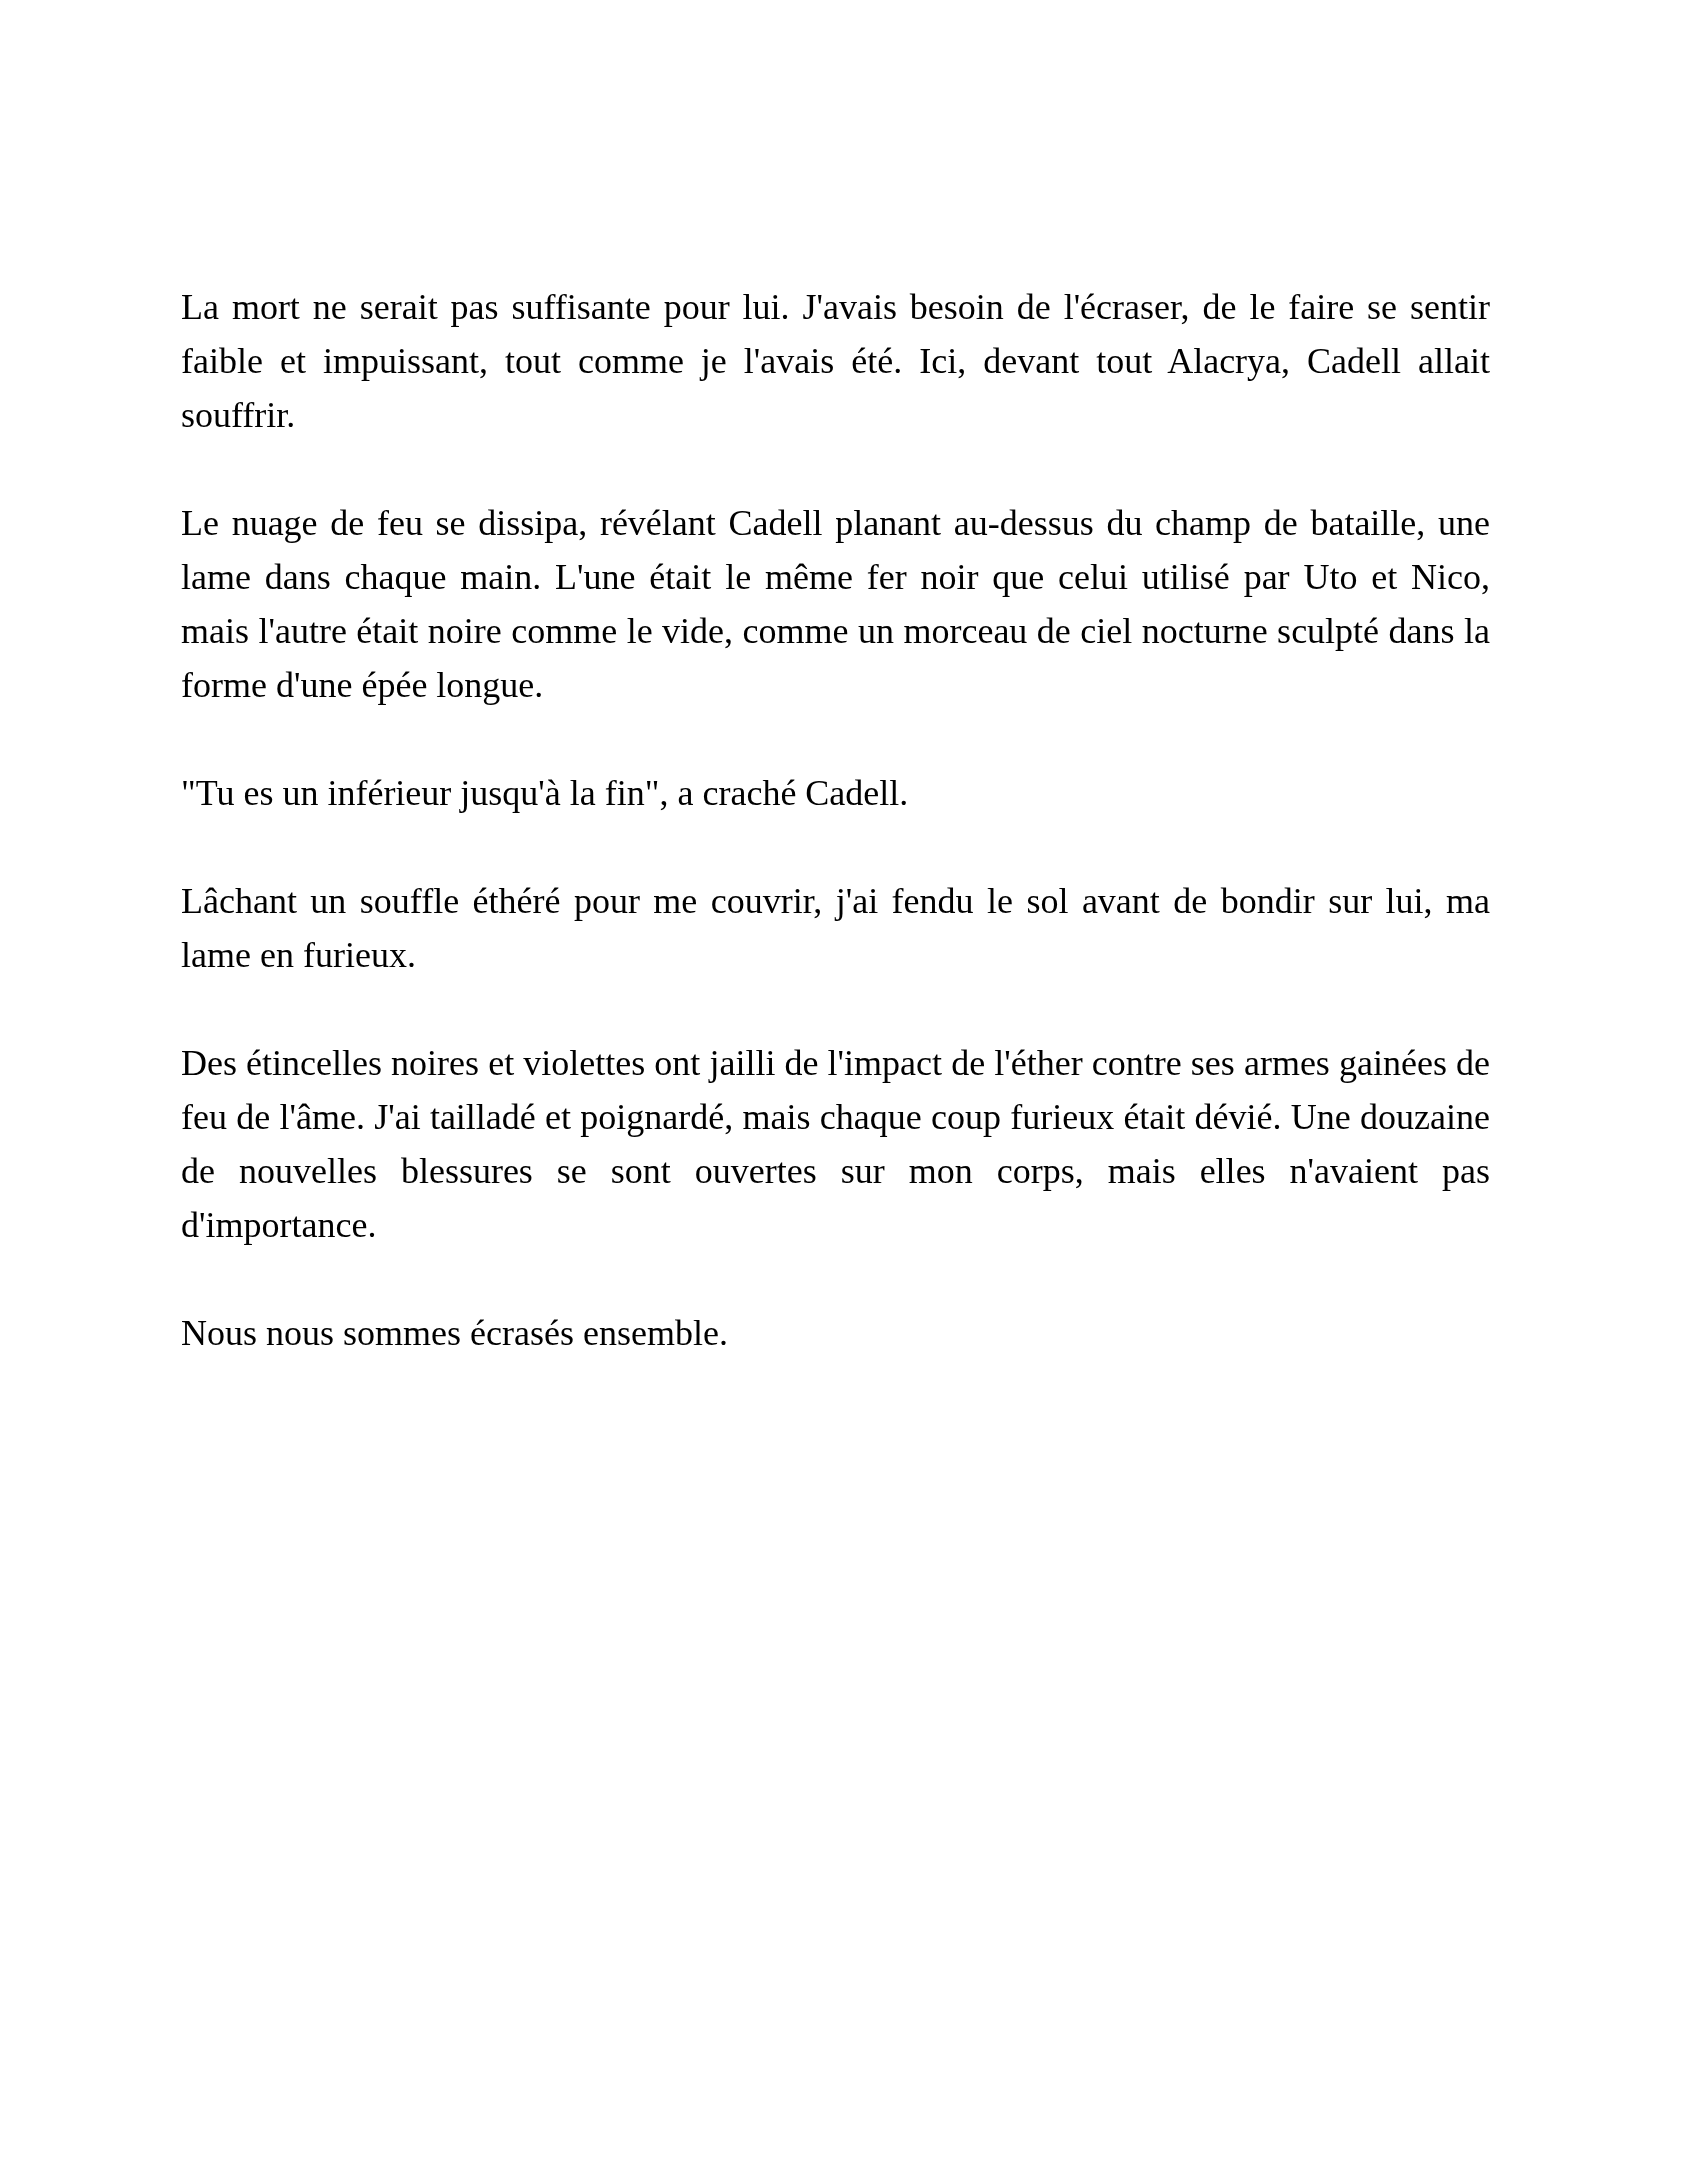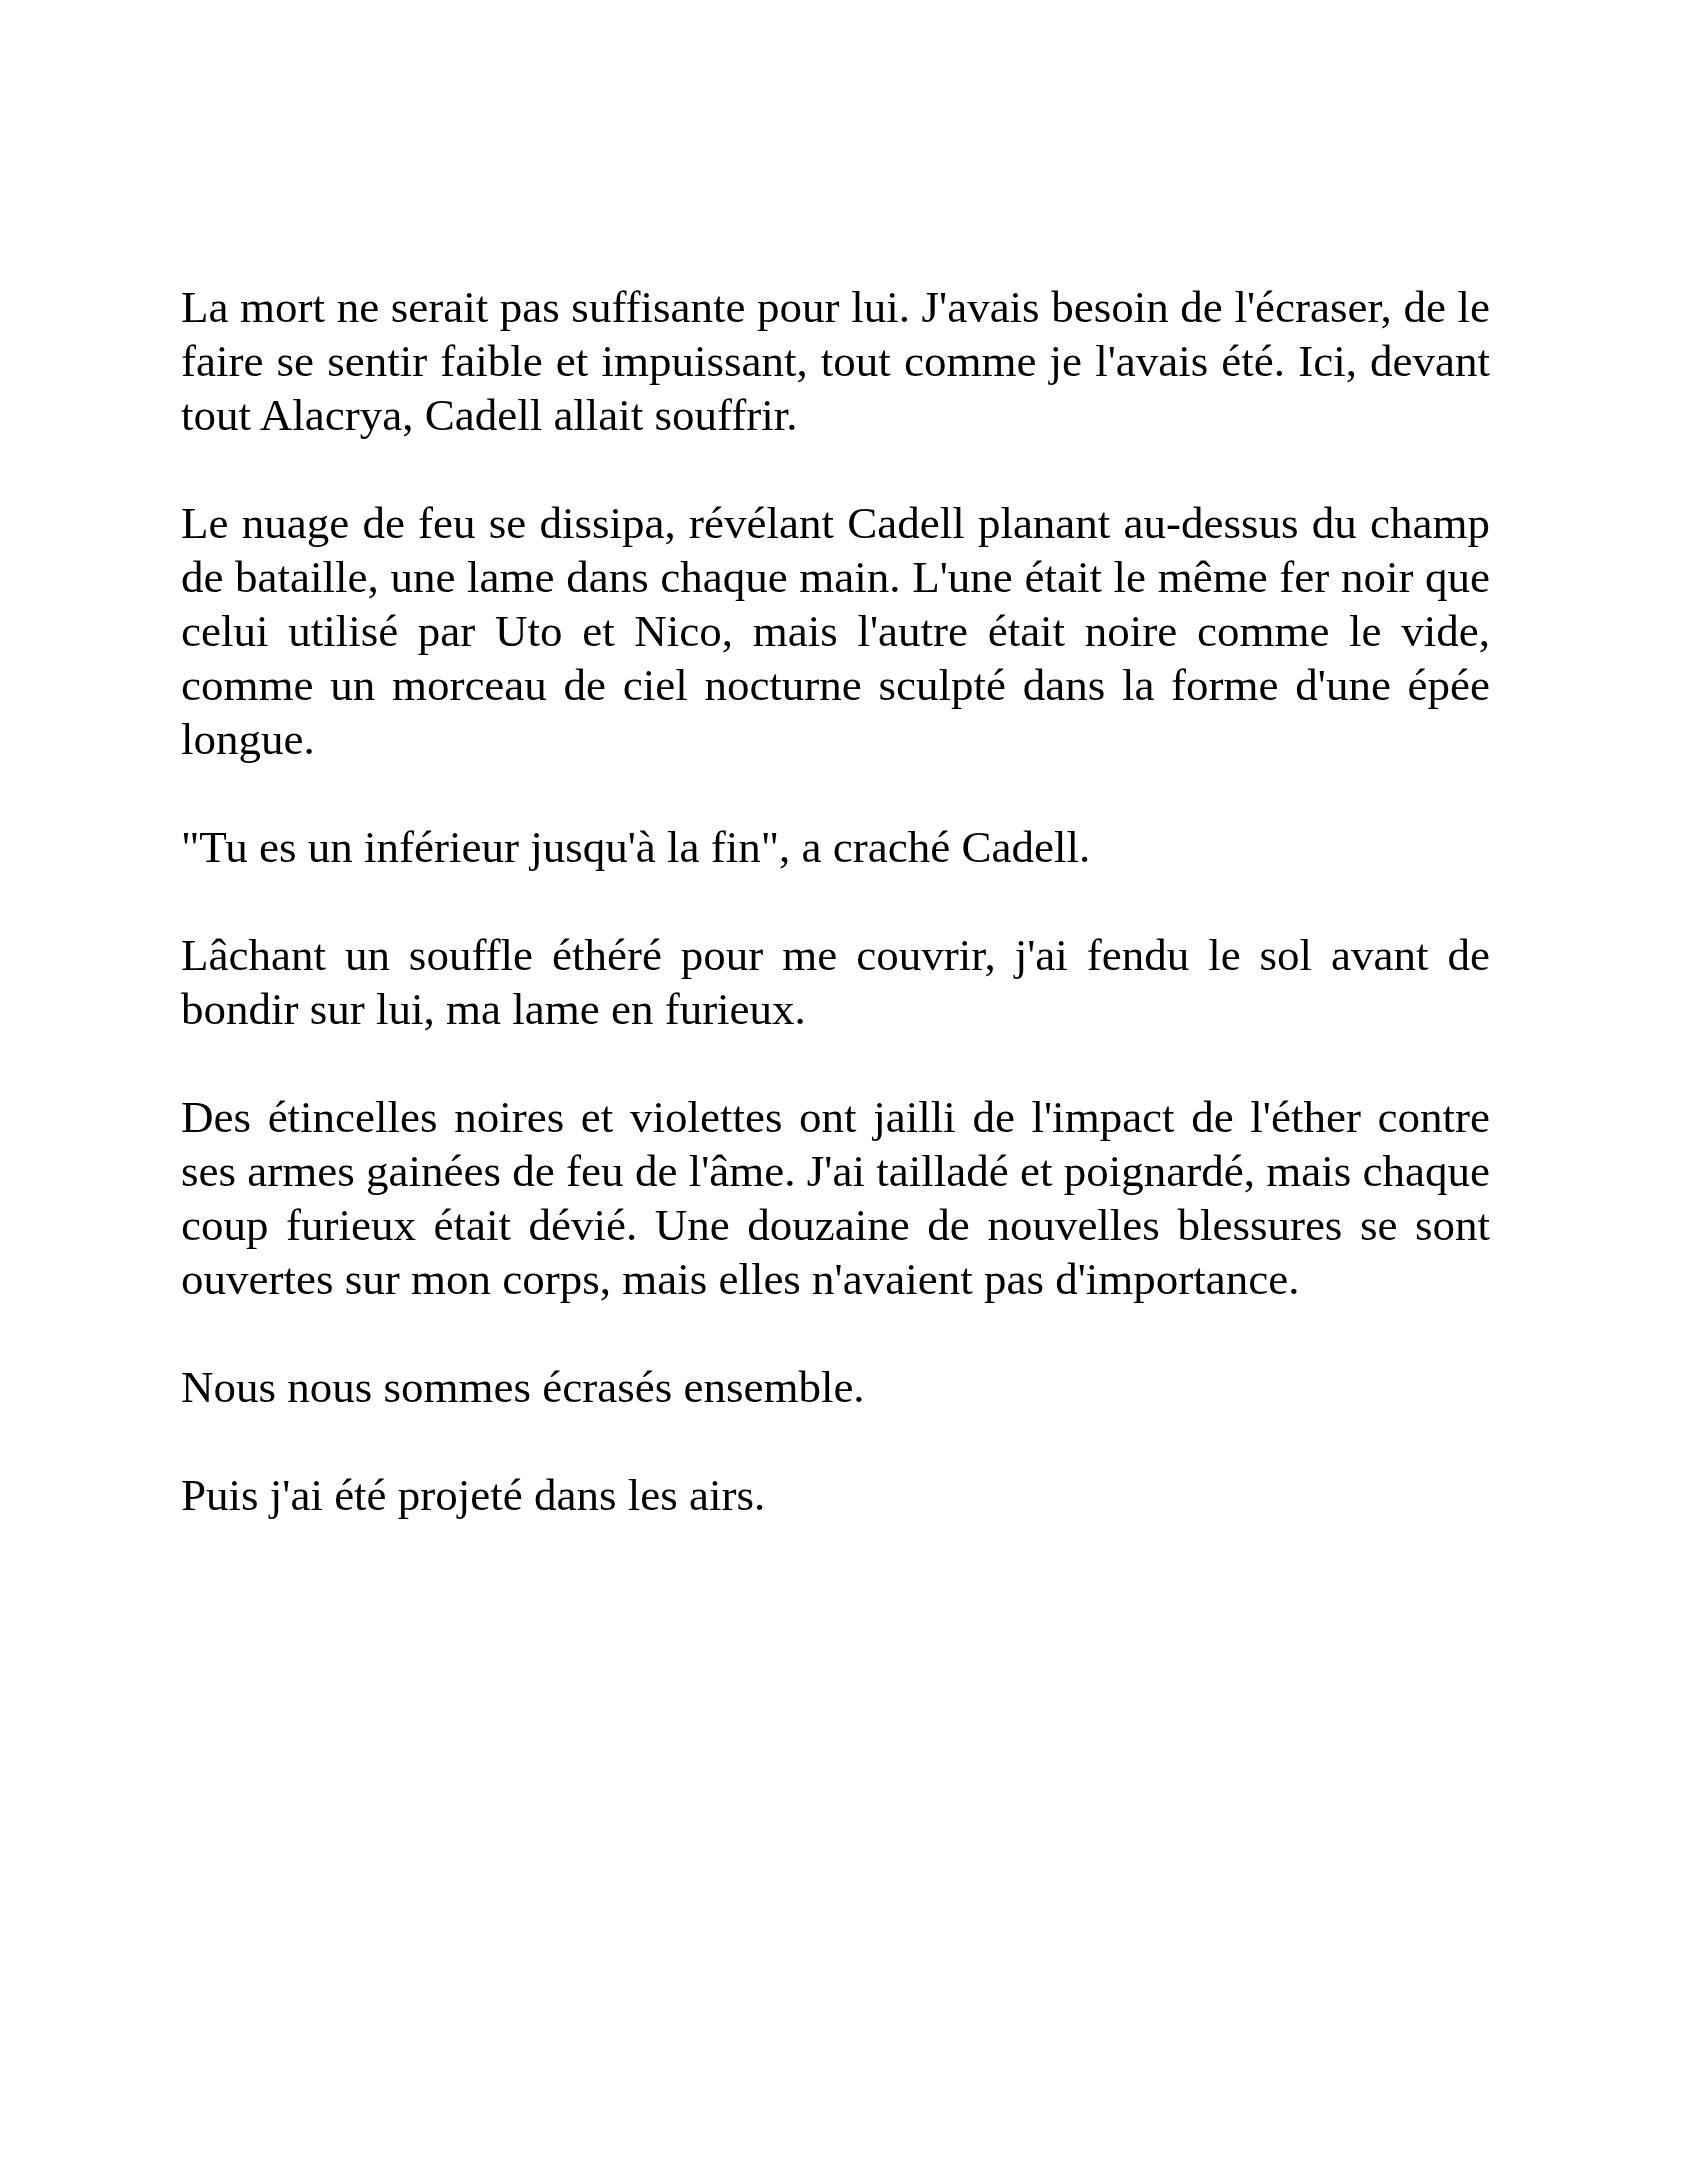--- a/index.html
+++ b/index.html
@@ -12,36 +12,35 @@
       height: 2178px;
       position: relative;
       overflow: hidden;
     }
     .page {
       position: absolute;
       left: 181px;
       top: 280px;
       width: 1309px;
       font-family: "Liberation Serif", "DejaVu Serif", serif;
-      font-size: 45px;
+      font-size: 36px;
       line-height: 54px;
       color: #000000;
     }
     .para {
       margin: 0 0 54px 0;
       text-align: justify;
       text-align-last: left;
       hyphens: none;
     }
   </style>
 </head>
 <body>
 
 <div class="page">
   <p class="para">La mort ne serait pas suffisante pour lui. J'avais besoin de l'écraser, de le faire se sentir faible et impuissant, tout comme je l'avais été. Ici, devant tout Alacrya, Cadell allait souffrir.</p>
   <p class="para">Le nuage de feu se dissipa, révélant Cadell planant au-dessus du champ de bataille, une lame dans chaque main. L'une était le même fer noir que celui utilisé par Uto et Nico, mais l'autre était noire comme le vide, comme un morceau de ciel nocturne sculpté dans la forme d'une épée longue.</p>
   <p class="para">"Tu es un inférieur jusqu'à la fin", a craché Cadell.</p>
   <p class="para">Lâchant un souffle éthéré pour me couvrir, j'ai fendu le sol avant de bondir sur lui, ma lame en furieux.</p>
   <p class="para">Des étincelles noires et violettes ont jailli de l'impact de l'éther contre ses armes gainées de feu de l'âme. J'ai tailladé et poignardé, mais chaque coup furieux était dévié. Une douzaine de nouvelles blessures se sont ouvertes sur mon corps, mais elles n'avaient pas d'importance.</p>
   <p class="para">Nous nous sommes écrasés ensemble.</p>
-  <p class="para">Puis j'ai été projeté dans les airs.</p>
 </div>
 
 
 </body></html>

